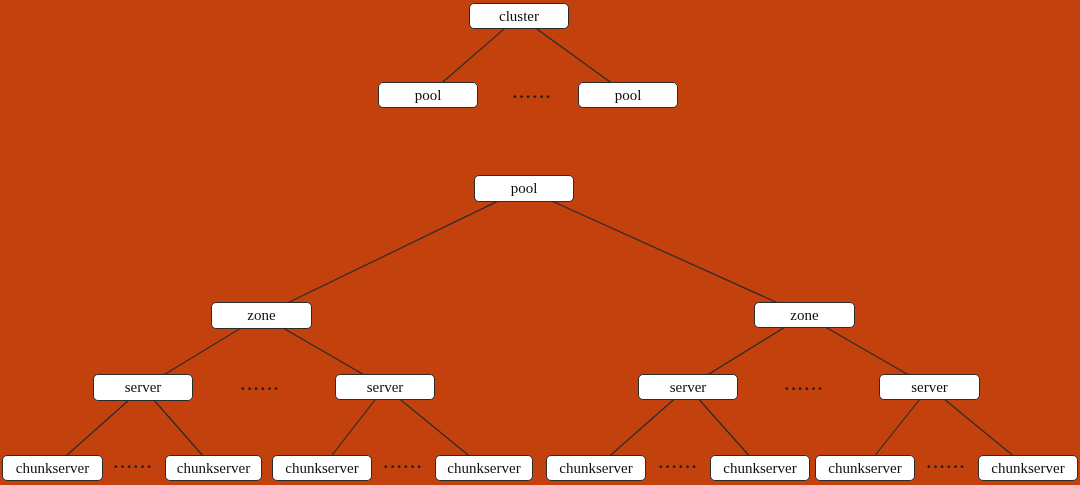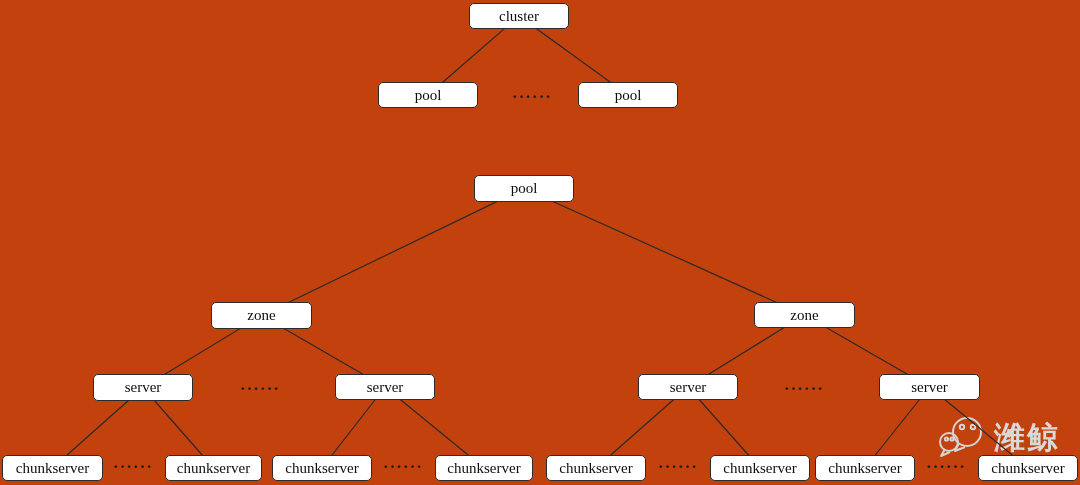--- a/index.html
+++ b/index.html
@@ -74,28 +74,13 @@
   <div>
       <span class="dots" style="left: 532px; top: 96px;">······</span>
       <span class="dots" style="left: 260px; top: 388px;">······</span>
       <span class="dots" style="left: 804px; top: 388px;">······</span>
       <span class="dots" style="left: 133px; top: 466px;">······</span>
       <span class="dots" style="left: 403px; top: 466px;">······</span>
       <span class="dots" style="left: 678px; top: 466px;">······</span>
       <span class="dots" style="left: 946px; top: 466px;">······</span>
     </div>
 
-  <div class="watermark">
-    <svg width="56" height="50" viewBox="0 0 56 50">
-      <g fill="none" stroke="#d4d4d4" stroke-width="2" stroke-linejoin="round">
-        <circle cx="31" cy="20" r="14"></circle>
-        <path d="M23 31 l-4 8 l10 -4"></path>
-        <circle cx="26" cy="15" r="2.2"></circle>
-        <circle cx="37" cy="15" r="2.2"></circle>
-        <circle cx="13" cy="30" r="9"></circle>
-        <path d="M9 37 l-4 7 l9 -4"></path>
-        <circle cx="10.5" cy="27" r="1.6"></circle>
-        <circle cx="16" cy="27" r="1.6"></circle>
-      </g>
-    </svg>
-    <span class="watermark-text" style="color: rgb(217, 217, 217);">潍鲸</span>
-  </div>
 </div>
 
 </body></html>

